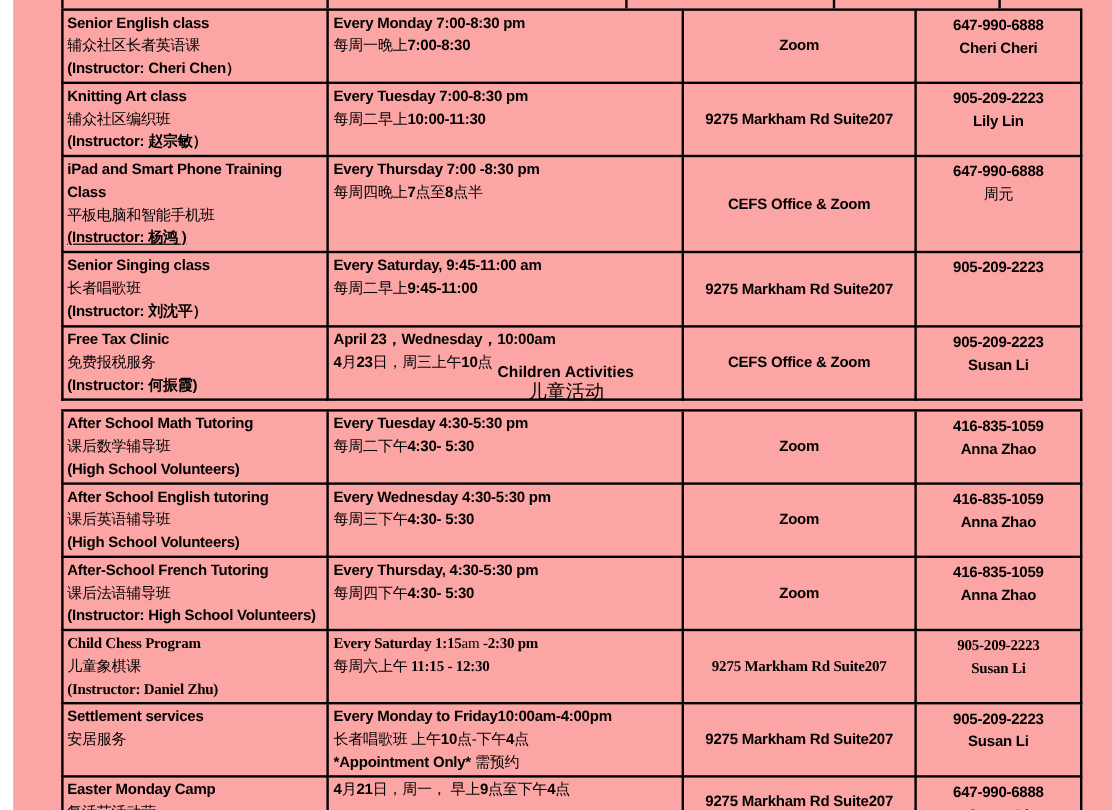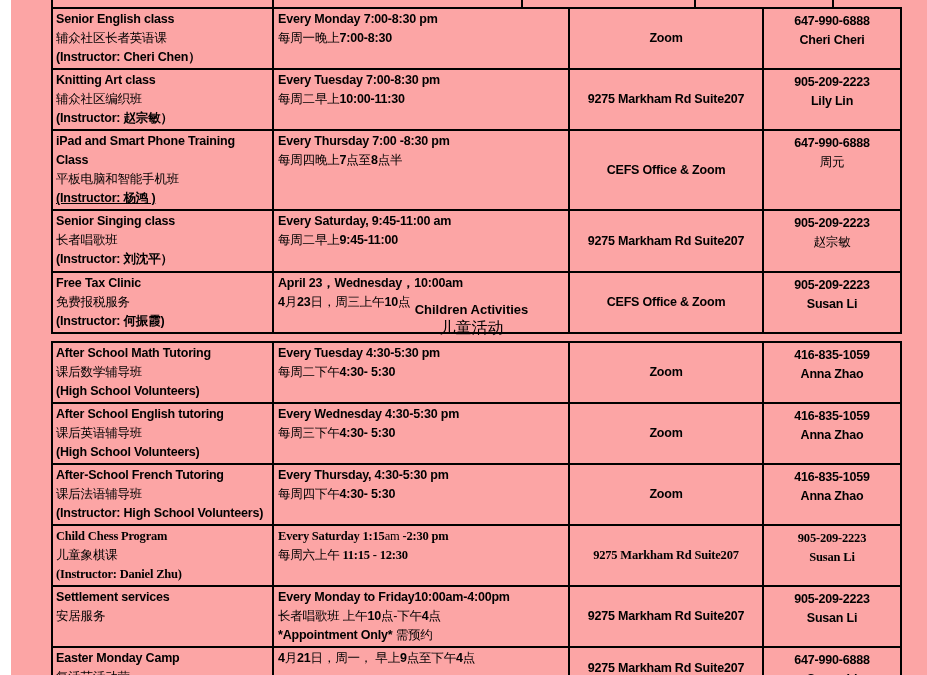--- a/index.html
+++ b/index.html
@@ -102,21 +102,20 @@
           <div class="line"><span class="seg-r">长者唱歌班</span></div>
           <div class="line"><span class="seg-b">(Instructor: 刘沈平）</span></div>
         </div>
         <div class="cell c-schedule">
           <div class="line"><span class="seg-b">Every Saturday, 9:45-11:00 am</span></div>
           <div class="line"><span class="seg-r">每周二早上</span><span class="seg-b">9:45-11:00</span></div>
         </div>
         <div class="cell c-location">9275 Markham Rd Suite207</div>
         <div class="cell c-contact">
           <div class="line"><span class="seg-b">905-209-2223</span></div>
-          <div class="line"><span class="seg-r">赵宗敏</span></div>
         </div>
       </div>
       <div class="trow" style="min-height: 56px;">
         <div class="cell c-activity">
           <div class="line"><span class="seg-b">Free  Tax Clinic</span></div>
           <div class="line"><span class="seg-r">免费报税服务</span></div>
           <div class="line"><span class="seg-b">(Instructor: 何振霞)</span></div>
         </div>
         <div class="cell c-schedule">
           <div class="line"><span class="seg-b">April 23，Wednesday，10:00am</span></div>

